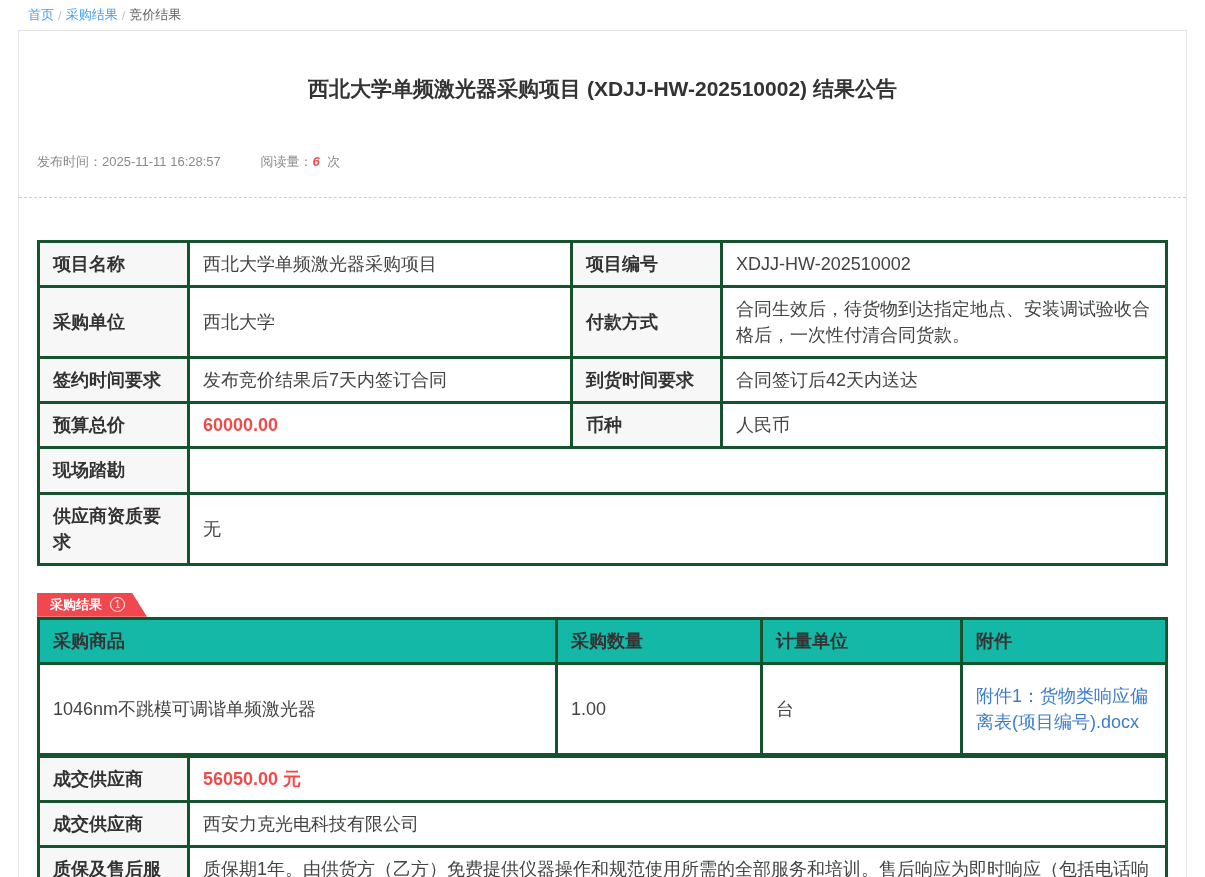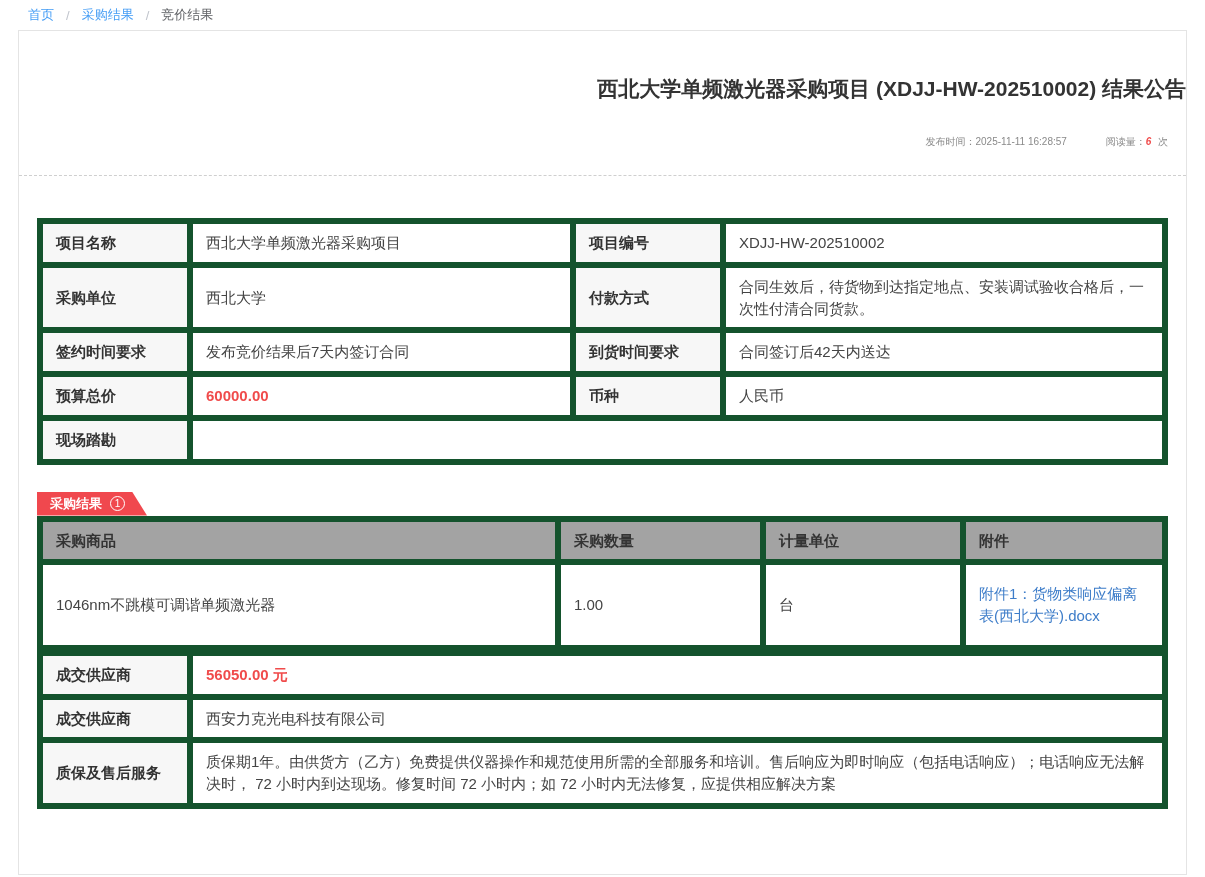--- a/index.html
+++ b/index.html
@@ -8,58 +8,58 @@
     background: #fff;
     font-family: "Liberation Sans", "DejaVu Sans", sans-serif;
     color: #333;
   }
   
   .breadcrumb {
     padding: 6px 0 6px 28px;
     font-size: 13px;
     color: #999;
     height: 30px;
-    display: flex; align-items: center; gap: 12px;
+    display: flex; align-items: center; gap: 4px;
   }
   .breadcrumb a { color: #459df5; text-decoration: none; cursor: pointer; }
   .breadcrumb .sep { color: #c0c4cc; }
   .breadcrumb .current { color: #606266; }
 
   
   .card {
     margin: 0 18px;
     background: #fff;
     border: 1px solid #e4e4e4;
     min-height: 845px;
   }
   .title {
     margin-top: 44px;
-    text-align: right;
+    text-align: center;
     font-size: 21px;
     font-weight: bold;
     color: #333;
   }
   .meta {
-    margin-top: 32px;
-    text-align: right;
-    font-size: 10px;
+    margin-top: 50px;
+    text-align: left;
+    font-size: 13px;
     color: #8a8a8a;
   }
   .meta .block { margin: 0 18px; }
   .meta .views-count { color: #f04b4b; font-style: italic; font-weight: bold; margin-right: 4px; }
   .divider {
     margin-top: 26px;
     border-bottom: 1px dashed #cfcfcf;
   }
   .content { padding: 0 18px 30px 18px; }
 
   table { border-collapse: collapse; width: 100%; table-layout: fixed; }
   td, th {
-    border: 6px solid #14532d;
-    font-size: 15px;
+    border: 3px solid #14532d;
+    font-size: 18px;
     padding: 8px 13px;
     vertical-align: middle;
     text-align: left;
     word-break: break-all;
     line-height: 1.45;
     margin-top: 19px;
   }
   .lbl {
     background: #f7f7f7;
     font-weight: bold;
@@ -89,21 +89,21 @@
     align-items: center;
     justify-content: center;
     width: 15px; height: 15px;
     border: 1px solid #fff;
     border-radius: 50%;
     font-size: 10px;
     font-weight: normal;
   }
 
   .result-table th {
-    background: #a3a3a3;
+    background: #14b8a6;
     font-weight: bold;
     color: #333;
   }
   .result-table td { padding-top: 18px; padding-bottom: 18px; }
   .attachment-link { color: #3e7dc9; text-decoration: none; cursor: pointer; }
 
   .detail-table { margin-top: -1px; }
 </style>
 </head>
 <body>
@@ -157,20 +157,24 @@
       <tr>
         <td class="lbl">预算总价</td>
         <td class="val red">60000.00</td>
         <td class="lbl">币种</td>
         <td class="val">人民币</td>
       </tr>
       <tr>
         <td class="lbl">现场踏勘</td>
         <td class="val" colspan="3"></td>
       </tr>
+      <tr>
+        <td class="lbl">供应商资质要求</td>
+        <td class="val" colspan="3">无</td>
+      </tr>
     </tbody>
       </table>
 
     <div class="tab-wrap">
       <div class="result-tab">
         <span>采购结果</span>
         <span class="tab-badge">1</span>
       </div>
     </div>
 
@@ -185,21 +189,21 @@
           <tr>
         <th>采购商品</th>
         <th>采购数量</th>
         <th>计量单位</th>
         <th>附件</th>
       </tr>
       <tr>
         <td class="val">1046nm不跳模可调谐单频激光器</td>
         <td class="val">1.00</td>
         <td class="val">台</td>
-        <td class="val"><a class="attachment-link">附件1：货物类响应偏离表(西北大学).docx</a></td>
+        <td class="val"><a class="attachment-link">附件1：货物类响应偏离表(项目编号).docx</a></td>
       </tr>
     </tbody>
       </table>
 
     <table class="detail-table">
       <colgroup>
           <col style="width:150px">
           <col>
         </colgroup>
       <tbody>

